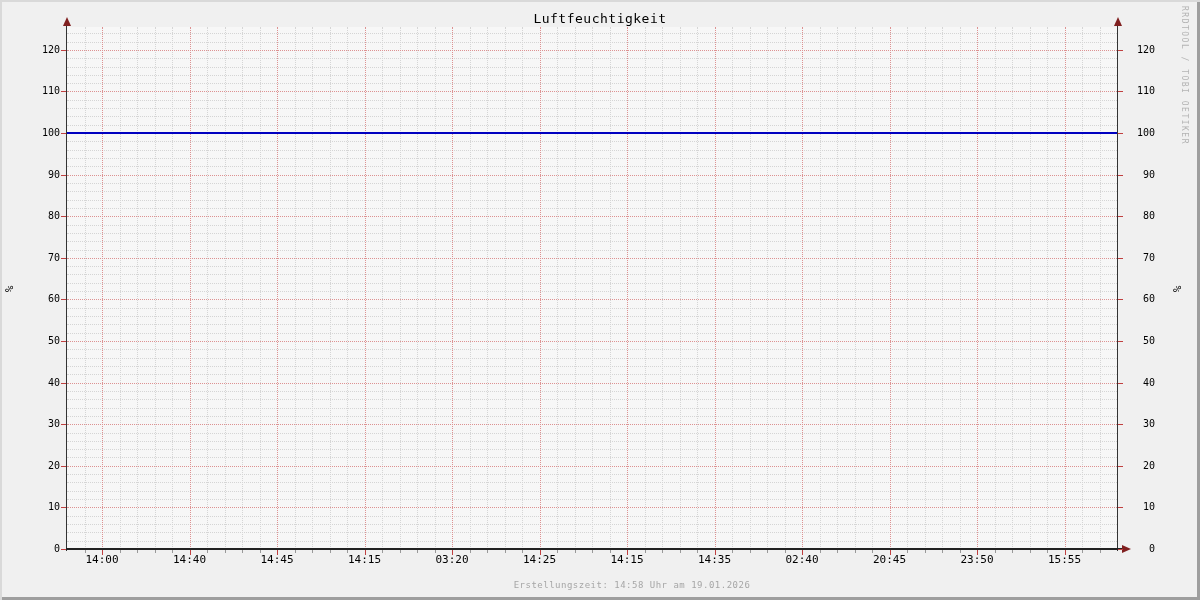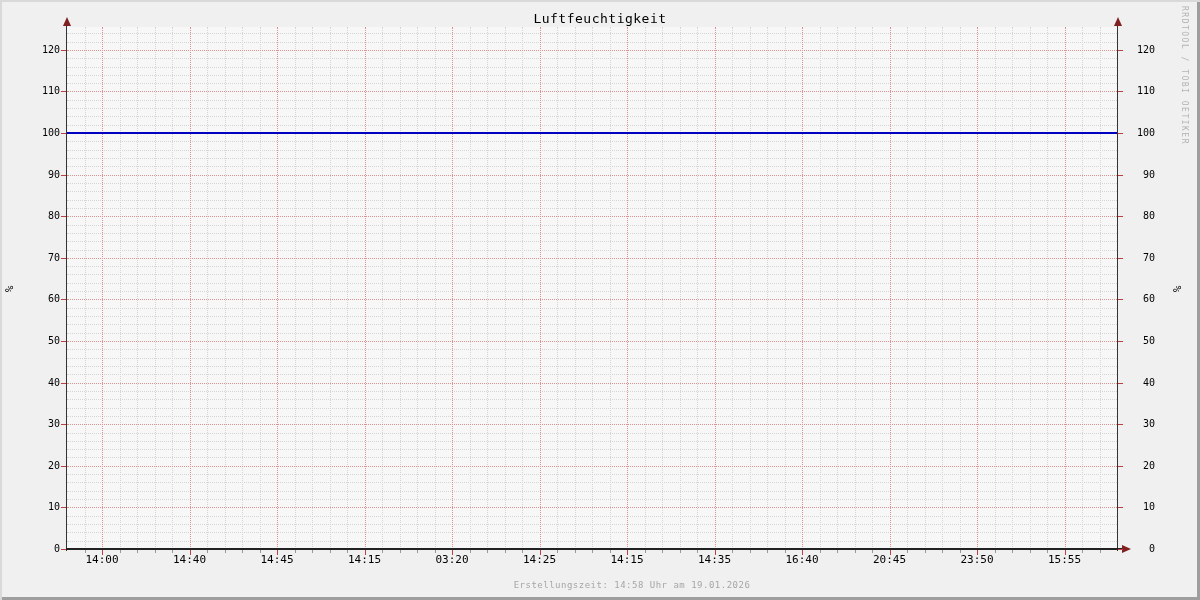--- a/index.html
+++ b/index.html
@@ -334,21 +334,21 @@
       <div class="xtick-label" style="left: 342.5px;">14:15</div>
       <div class="tick" style="left: 452px; top: 550px; width: 1px; height: 5px;"></div>
       <div class="xtick-label" style="left: 430px;">03:20</div>
       <div class="tick" style="left: 539.5px; top: 550px; width: 1px; height: 5px;"></div>
       <div class="xtick-label" style="left: 517.5px;">14:25</div>
       <div class="tick" style="left: 627px; top: 550px; width: 1px; height: 5px;"></div>
       <div class="xtick-label" style="left: 605px;">14:15</div>
       <div class="tick" style="left: 714.5px; top: 550px; width: 1px; height: 5px;"></div>
       <div class="xtick-label" style="left: 692.5px;">14:35</div>
       <div class="tick" style="left: 802px; top: 550px; width: 1px; height: 5px;"></div>
-      <div class="xtick-label" style="left: 780px;">16:40</div>
+      <div class="xtick-label" style="left: 780px;">02:40</div>
       <div class="tick" style="left: 889.5px; top: 550px; width: 1px; height: 5px;"></div>
       <div class="xtick-label" style="left: 867.5px;">20:45</div>
       <div class="tick" style="left: 977px; top: 550px; width: 1px; height: 5px;"></div>
       <div class="xtick-label" style="left: 955px;">23:50</div>
       <div class="tick" style="left: 1064.5px; top: 550px; width: 1px; height: 5px;"></div>
       <div class="xtick-label" style="left: 1042.5px;">15:55</div>
     </div>
 
 
   <div id="footer">Erstellungszeit: 14:58 Uhr am 19.01.2026</div>

